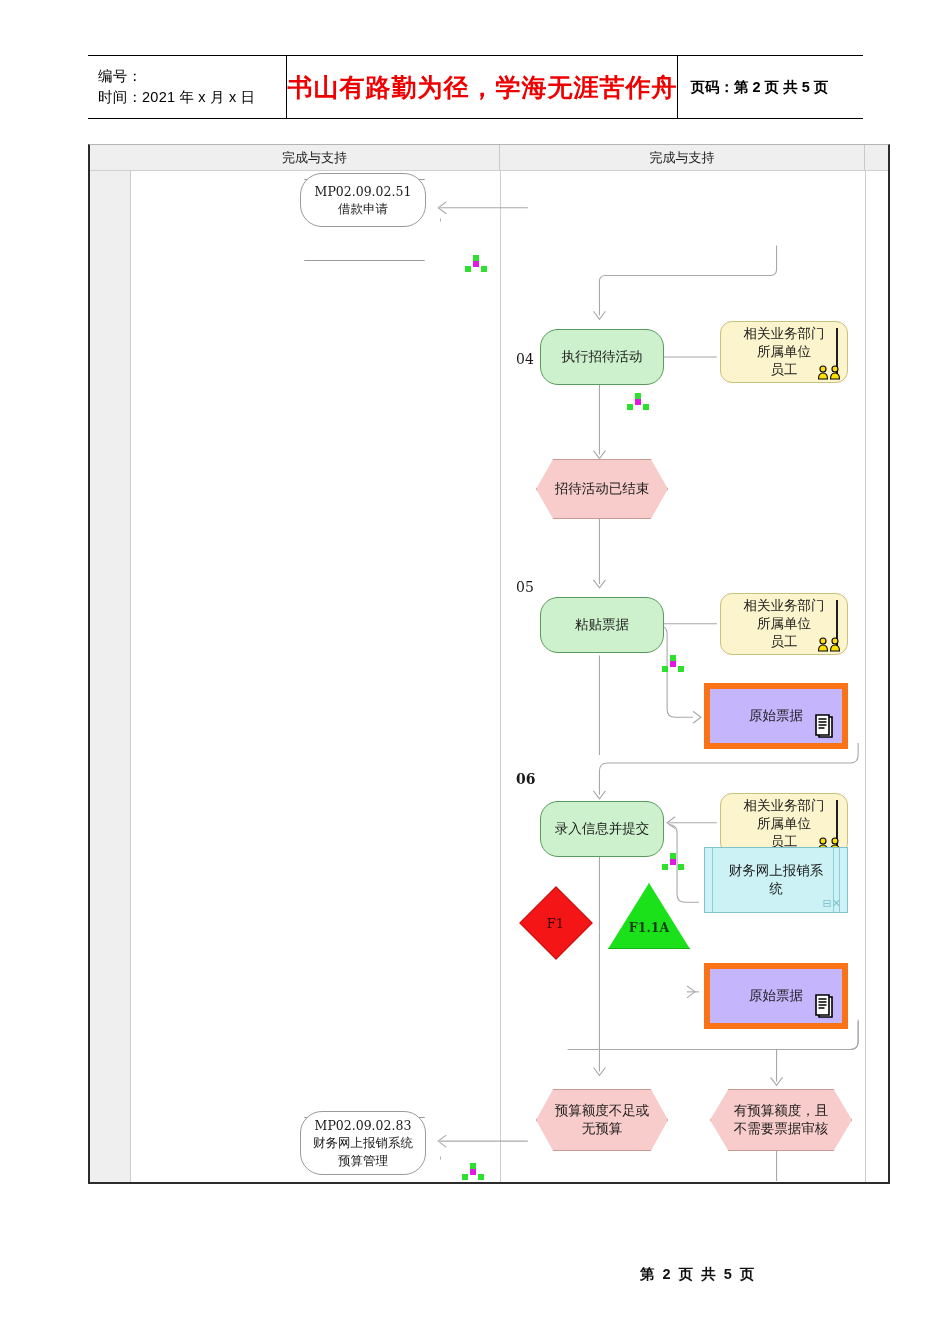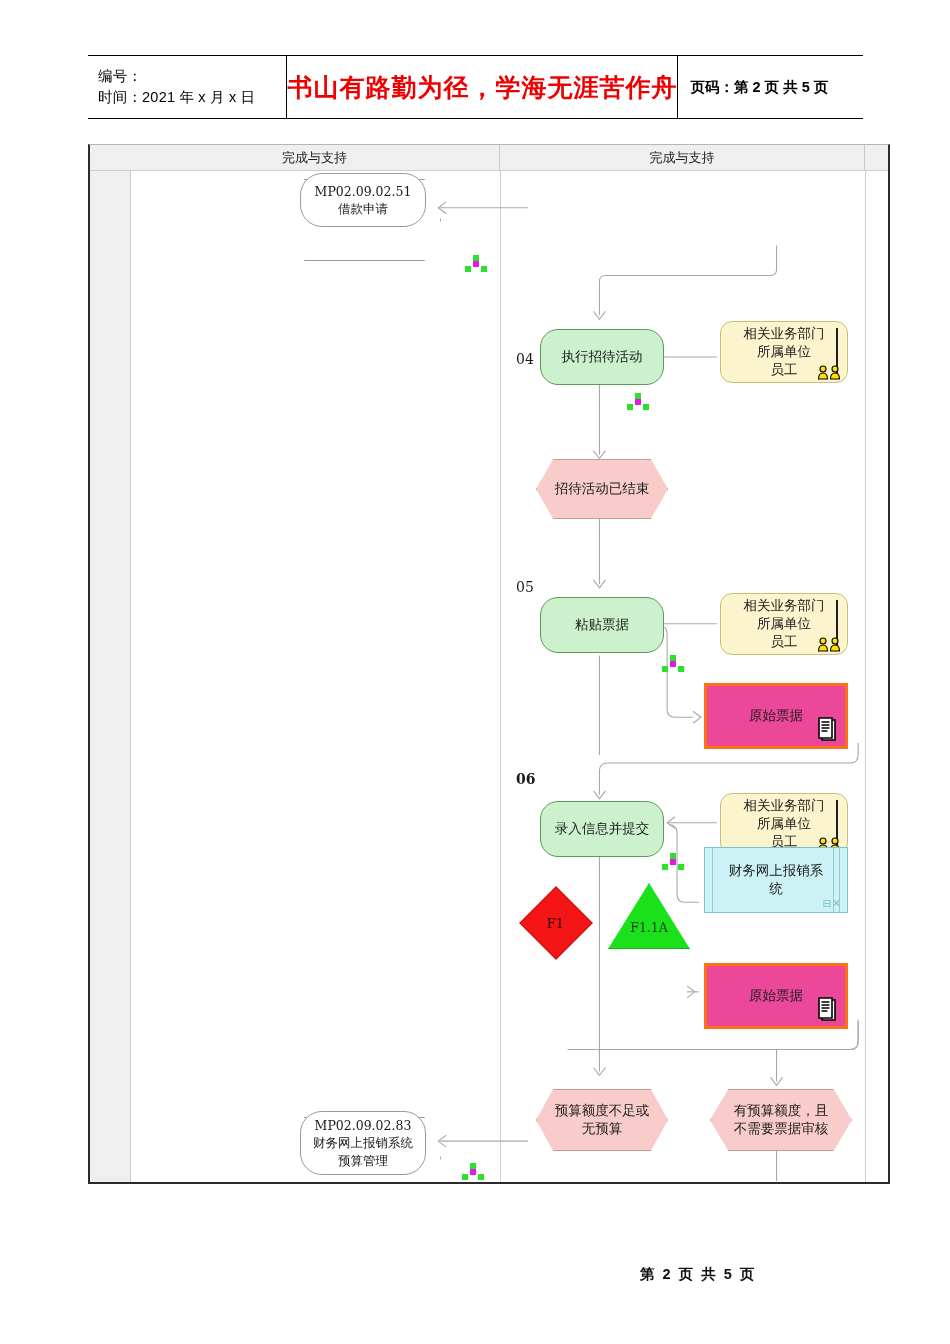--- a/index.html
+++ b/index.html
@@ -78,21 +78,21 @@
   
   .role{
     background:#fbf4cd;border:1px solid #c9bf7f;border-radius:12px;
   }
   .role .accent{
     position:absolute;right:9px;top:6px;bottom:6px;width:2.5px;background:#1d1d1d;
   }
   .role .people{position:absolute;right:4px;bottom:2px;}
 
   
-  .docbox{background:#ec4899;border:3px solid #f97316;}
+  .docbox{background:#c4b5fd;border:6px solid #f97316;}
   .docbox .clip{position:absolute;right:5px;bottom:3px;}
 
   
   .sysbox{background:#ccf2f5;border:1px solid #7ec2cc;}
   .sysbox::before,.sysbox::after{
     content:"";position:absolute;top:0;bottom:0;width:1px;background:#8fcdd6;
   }
   .sysbox::before{left:7px;}
   .sysbox::after{right:7px;}
   .sysbox .inner2{position:absolute;top:0;bottom:0;right:13px;width:1px;background:#8fcdd6;}
@@ -118,21 +118,21 @@
   
   .dia{background:#f41616;transform:rotate(45deg);border:1px solid #c41010;}
   .dia .lbl{transform:rotate(-45deg);font-family:"DejaVu Serif","Liberation Serif",serif;
     font-size:13px;color:#3a0000;}
 
   
   .tri{background:transparent;}
   .tri .tribg{position:absolute;inset:0;background:#1ae11a;border:1px solid #15b515;
     clip-path:polygon(50% 0,100% 100%,0 100%);}
   .tri .lbl{position:relative;z-index:2;margin-top:22px;
-    font-family:"DejaVu Serif","Liberation Serif",serif;font-size:12.5px;color:#1a3a1a;}
+    font-family:"DejaVu Serif","Liberation Serif",serif;font-size:12.5px;color:#1a3a1a;font-weight:bold;}
 
   
   .stepnum{position:absolute;font-family:"DejaVu Serif","Liberation Serif",serif;
     font-size:14px;color:#1a1a1a;}
 
   
   .cluster{position:absolute;width:22px;height:17px;}
   .cluster i{position:absolute;display:block;width:6px;height:6px;background:#2ee02e;}
   .cluster i.m{background:#e318e3;}
 

